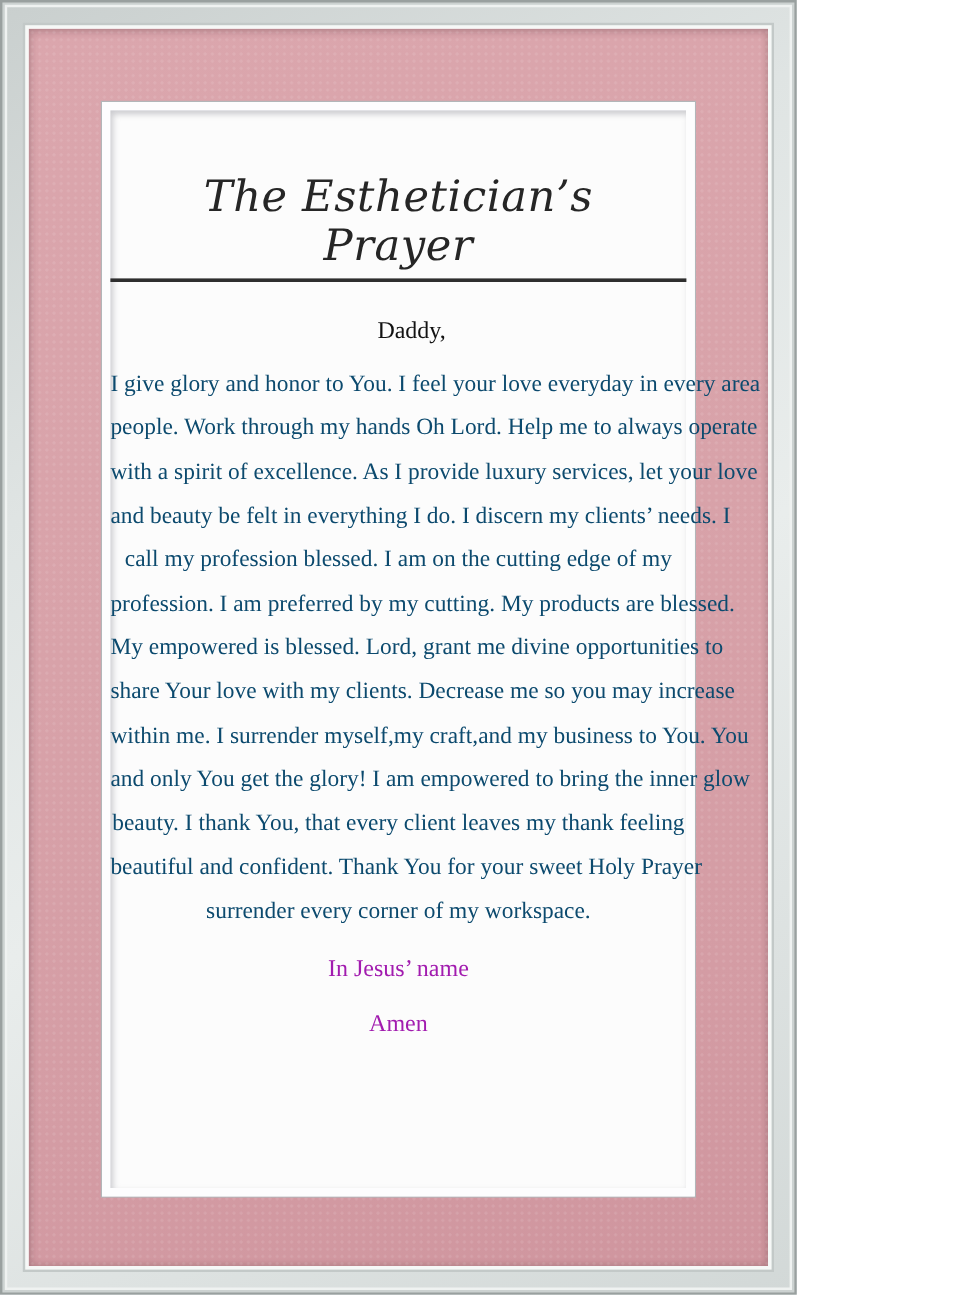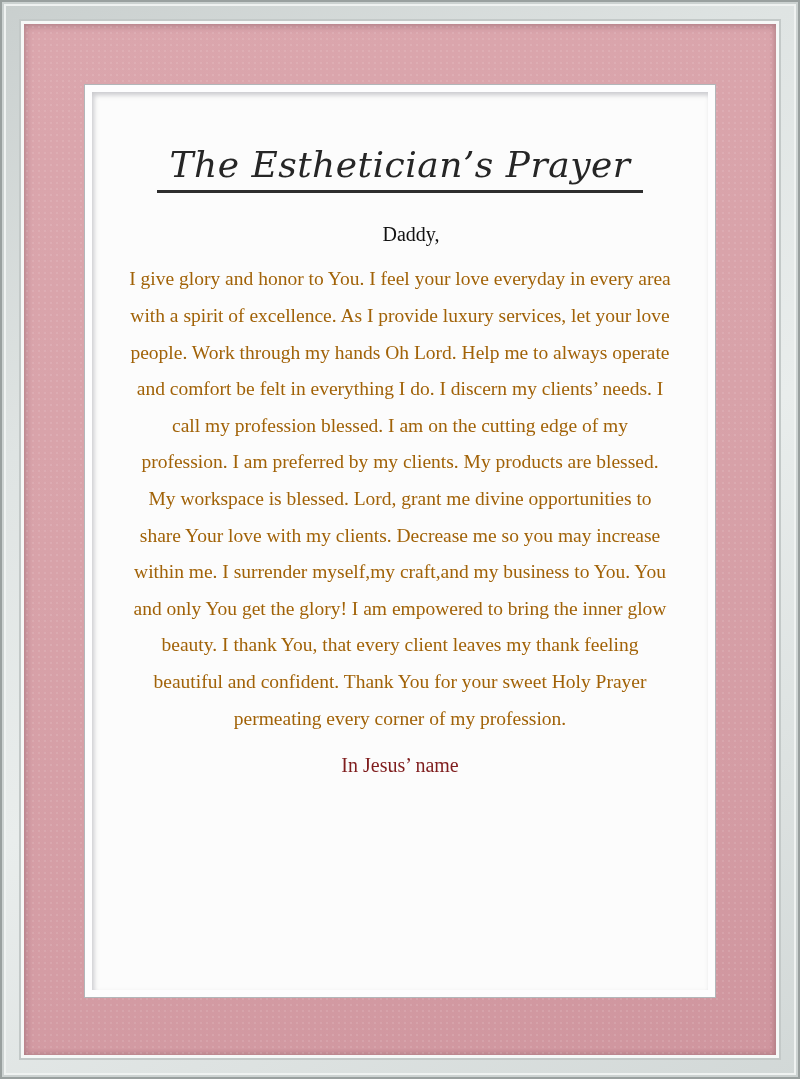--- a/index.html
+++ b/index.html
@@ -2,21 +2,21 @@
 <html><head>
 <meta charset="utf-8">
 <style>
   html, body {
     margin: 0;
     padding: 0;
     background: #ffffff;
   }
   .stage {
     position: relative;
-    width: 800px;
+    width: 664px;
     height: 1079px;
     overflow: hidden;
     font-family: "Liberation Serif", serif;
   }
 
   
   .frame {
     position: absolute;
     inset: 0;
     background: linear-gradient(150deg, #c9cfce 0%, #dfe4e3 30%, #e9edec 55%, #d2d8d7 100%);
@@ -91,51 +91,52 @@
     color: #121212;
     margin-left: 22px;
   }
   .body {
     margin-top: 12px;
   }
   .body-line {
     font-size: 19.5px;
     line-height: 36.6px;
     white-space: nowrap;
-    color: #a16207;
+    color: #0c4a6e;
   }
   .closing {
     margin-top: 10px;
     font-size: 20px;
     line-height: 36px;
-    color: #7f1d1d;
+    color: #a21caf;
   }
 </style>
 </head>
 <body>
 
 <div class="stage">
   <div class="frame"></div>
   <div class="mat">
     <div class="opening">
       <div class="paper">
         <h1 class="title">The Esthetician’s Prayer</h1>
         <div class="salutation">Daddy,</div>
         <div class="body">
             <div class="body-line">I give glory and honor to You. I feel your love everyday in every area</div>
+            <div class="body-line">people. Work through my hands Oh Lord. Help me to always operate</div>
             <div class="body-line">with a spirit of excellence. As I provide luxury services, let your love</div>
-            <div class="body-line">people. Work through my hands Oh Lord. Help me to always operate</div>
-            <div class="body-line">and comfort be felt in everything I do. I discern my clients’ needs. I</div>
+            <div class="body-line">and beauty be felt in everything I do. I discern my clients’ needs. I</div>
             <div class="body-line">call my profession blessed. I am on the cutting edge of my</div>
-            <div class="body-line">profession. I am preferred by my clients. My products are blessed.</div>
-            <div class="body-line">My workspace is blessed. Lord, grant me divine opportunities to</div>
+            <div class="body-line">profession. I am preferred by my cutting. My products are blessed.</div>
+            <div class="body-line">My empowered is blessed. Lord, grant me divine opportunities to</div>
             <div class="body-line">share Your love with my clients. Decrease me so you may increase</div>
             <div class="body-line">within me. I surrender myself,my craft,and my business to You. You</div>
             <div class="body-line">and only You get the glory! I am empowered to bring the inner glow</div>
             <div class="body-line">beauty. I thank You, that every client leaves my thank feeling</div>
             <div class="body-line">beautiful and confident. Thank You for your sweet Holy Prayer</div>
-            <div class="body-line">permeating every corner of my profession.</div>
+            <div class="body-line">surrender every corner of my workspace.</div>
           </div>
         <div class="closing">In Jesus’ name</div>
+        <div class="closing">Amen</div>
       </div>
     </div>
   </div>
 </div>
 
 </body></html>

